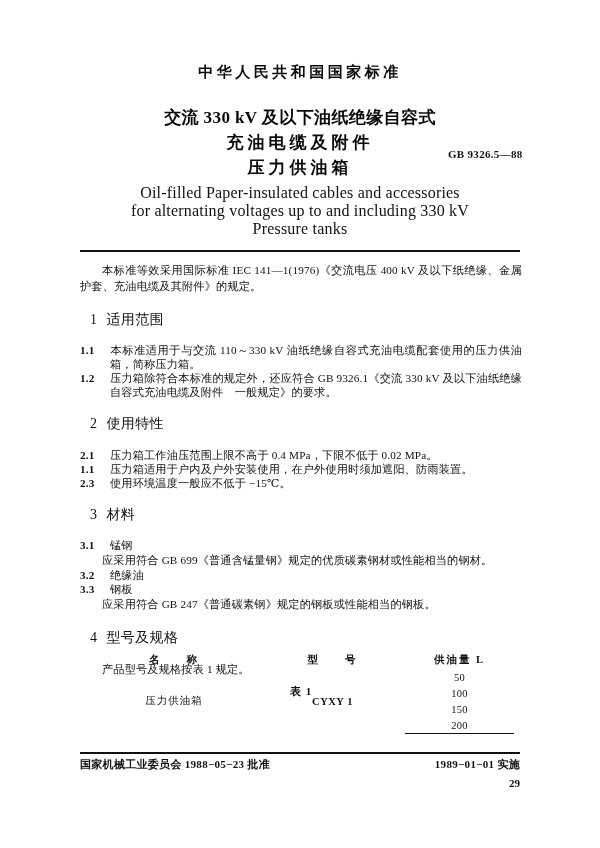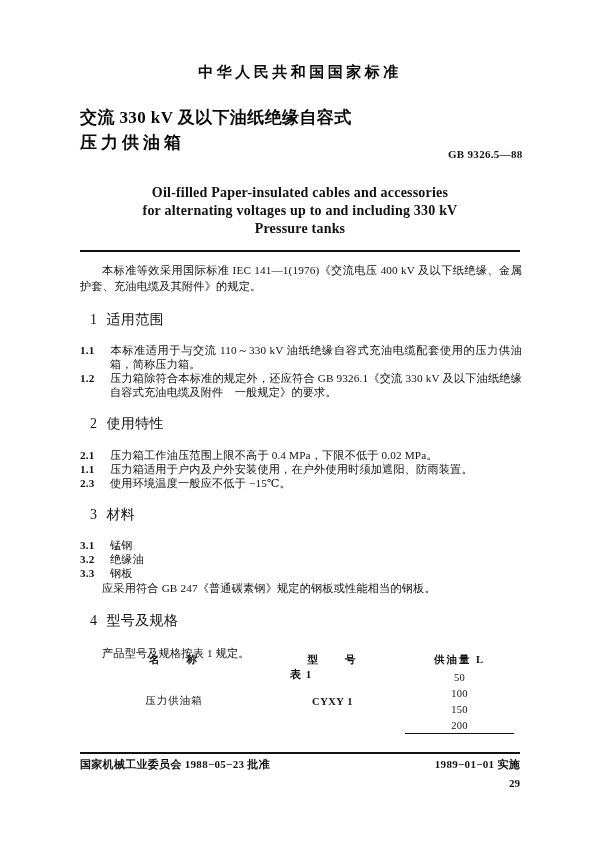--- a/index.html
+++ b/index.html
@@ -37,21 +37,21 @@
     letter-spacing: 3.5px;
     line-height: 20px;
     color: #0d0d0d;
   }
 
   .title-block {
     position: absolute;
     left: 80px;
     top: 105px;
     width: 440px;
-    text-align: left;
+    text-align: center;
   }
   .title-line {
     font-size: 17px;
     font-weight: bold;
     line-height: 25px;
     color: #090909;
     white-space: nowrap;
   }
   .title-line.t1 { letter-spacing: 0.4px; }
   .title-line.t2 { letter-spacing: 4px; }
@@ -70,22 +70,22 @@
   }
 
   .en-block {
     position: absolute;
     left: 80px;
     top: 184px;
     width: 440px;
     text-align: center;
   }
   .en-line {
-    font-size: 14px;
-    font-weight: bold;
+    font-size: 16px;
+    font-weight: normal;
     line-height: 18px;
     color: #111;
     letter-spacing: 0.2px;
     white-space: nowrap;
   }
 
   .rule-top {
     position: absolute;
     left: 80px;
     top: 250px;
@@ -238,20 +238,21 @@
 <body>
 
 <div class="page">
 
   <div class="masthead">
     <div class="nat-std">中华人民共和国国家标准</div>
   </div>
 
   <div class="title-block">
     <div class="title-line t1">交流 330 kV 及以下油纸绝缘自容式</div>
+    <div class="title-line t2">充油电缆及附件</div>
     <div class="title-line t3">压力供油箱</div>
   </div>
 
   <div class="gb-code">GB 9326.5—88</div>
 
   <div class="en-block">
     <div class="en-line">Oil-filled  Paper-insulated  cables  and  accessories</div>
     <div class="en-line">for alternating  voltages  up  to  and    including   330 kV</div>
     <div class="en-line">Pressure  tanks</div>
   </div>
@@ -272,20 +273,21 @@
     <p class="heading"><span class="num">2</span><span>使用特性</span></p>
     <div class="gap-sm"></div>
     <p class="clause"><span class="num">2.1</span><span>压力箱工作油压范围上限不高于 0.4 MPa，下限不低于 0.02 MPa。</span></p>
     <p class="clause"><span class="num">1.1</span><span>压力箱适用于户内及户外安装使用，在户外使用时须加遮阳、防雨装置。</span></p>
     <p class="clause"><span class="num">2.3</span><span>使用环境温度一般应不低于 −15℃。</span></p>
 
     <div class="gap-md"></div>
     <p class="heading"><span class="num">3</span><span>材料</span></p>
     <div class="gap-sm"></div>
     <p class="clause"><span class="num">3.1</span><span>锰钢</span></p>
+    <p class="sub-body">应采用符合 GB 699《普通含锰量钢》规定的优质碳素钢材或性能相当的钢材。</p>
     <p class="clause"><span class="num">3.2</span><span>绝缘油</span></p>
     <p class="clause"><span class="num">3.3</span><span>钢板</span></p>
     <p class="sub-body">应采用符合 GB 247《普通碳素钢》规定的钢板或性能相当的钢板。</p>
 
     <div class="gap-md"></div>
     <p class="heading"><span class="num">4</span><span>型号及规格</span></p>
     <div class="gap-sm"></div>
     <p class="p indent">产品型号及规格按表 1 规定。</p>
     <div class="gap-sm"></div>
     <p class="table-caption">表 1</p>

